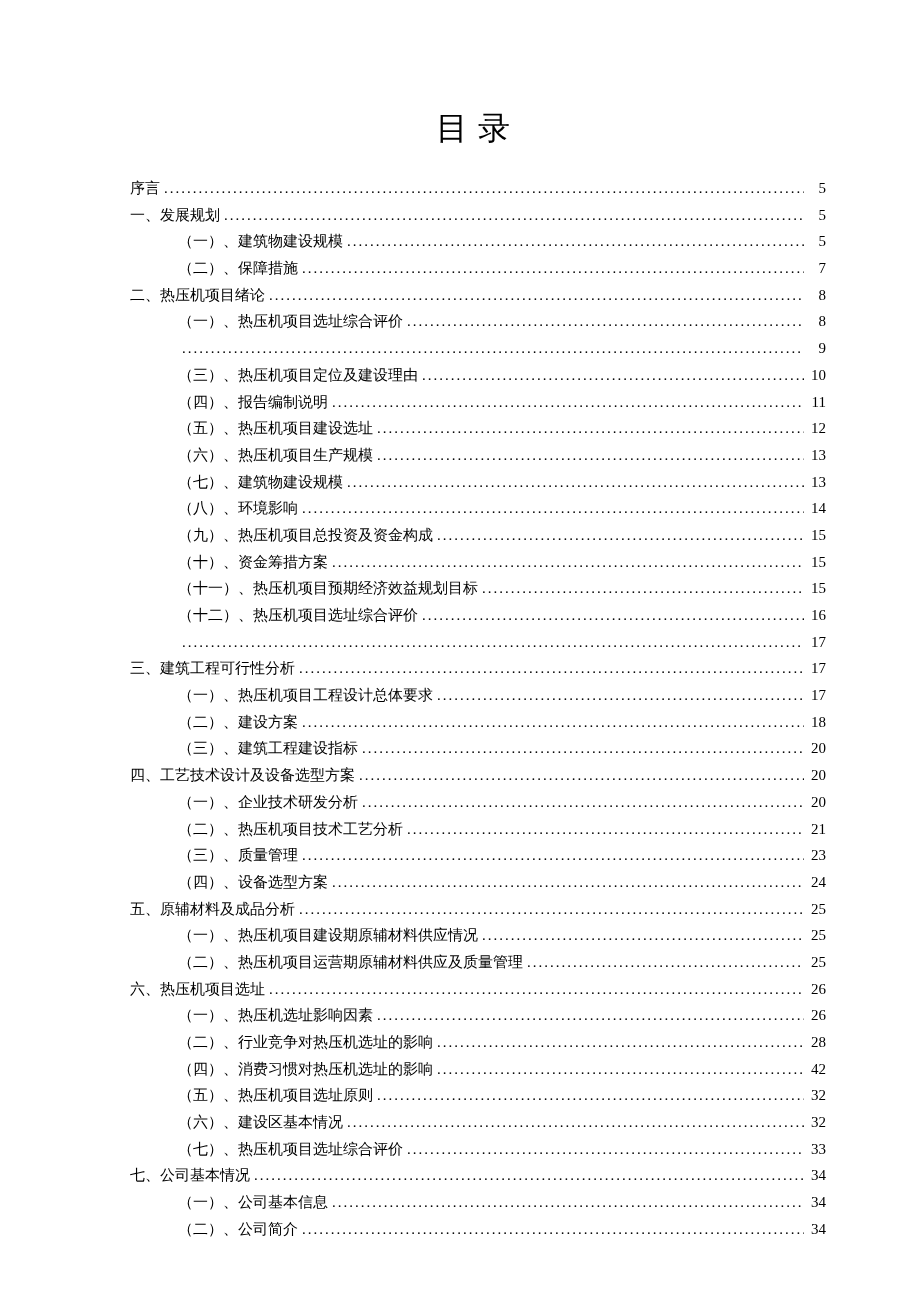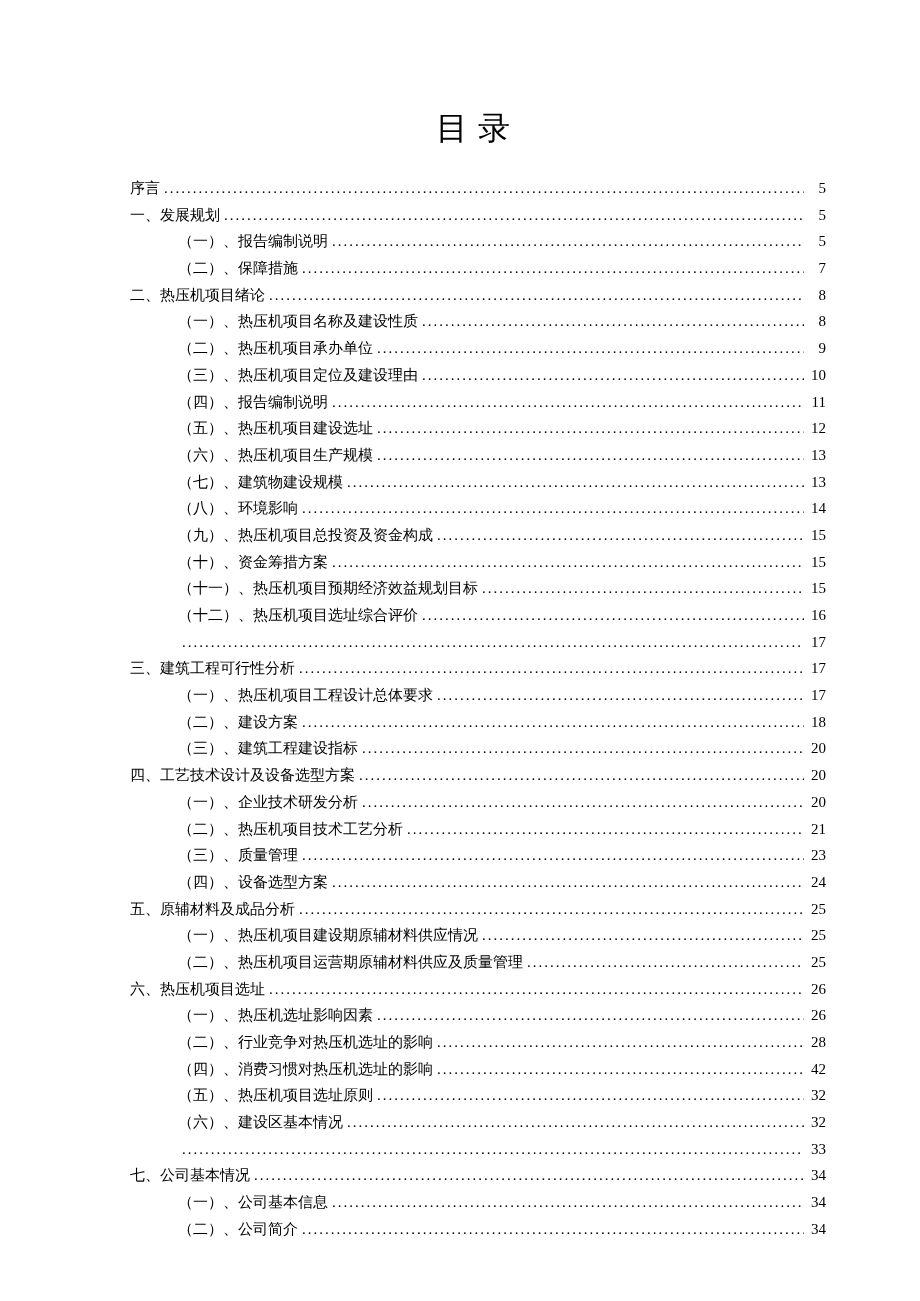--- a/index.html
+++ b/index.html
@@ -65,41 +65,40 @@
         <span class="toc-label">序言</span>
         <span class="toc-dots"></span>
         <span class="toc-page">5</span>
       </div>
       <div class="toc-line level-1">
         <span class="toc-label">一、发展规划</span>
         <span class="toc-dots"></span>
         <span class="toc-page">5</span>
       </div>
       <div class="toc-line level-2">
-        <span class="toc-label">（一）、报告编制说明</span>
+        <span class="toc-label">（一）、建筑物建设规模</span>
         <span class="toc-dots"></span>
         <span class="toc-page">5</span>
       </div>
       <div class="toc-line level-2">
         <span class="toc-label">（二）、保障措施</span>
         <span class="toc-dots"></span>
         <span class="toc-page">7</span>
       </div>
       <div class="toc-line level-1">
         <span class="toc-label">二、热压机项目绪论</span>
         <span class="toc-dots"></span>
         <span class="toc-page">8</span>
       </div>
       <div class="toc-line level-2">
-        <span class="toc-label">（一）、热压机项目名称及建设性质</span>
+        <span class="toc-label">（一）、热压机项目选址综合评价</span>
         <span class="toc-dots"></span>
         <span class="toc-page">8</span>
       </div>
       <div class="toc-line level-2">
-        <span class="toc-label">（二）、热压机项目承办单位</span>
         <span class="toc-dots"></span>
         <span class="toc-page">9</span>
       </div>
       <div class="toc-line level-2">
         <span class="toc-label">（三）、热压机项目定位及建设理由</span>
         <span class="toc-dots"></span>
         <span class="toc-page">10</span>
       </div>
       <div class="toc-line level-2">
         <span class="toc-label">（四）、报告编制说明</span>
@@ -234,20 +233,21 @@
         <span class="toc-label">（五）、热压机项目选址原则</span>
         <span class="toc-dots"></span>
         <span class="toc-page">32</span>
       </div>
       <div class="toc-line level-2">
         <span class="toc-label">（六）、建设区基本情况</span>
         <span class="toc-dots"></span>
         <span class="toc-page">32</span>
       </div>
       <div class="toc-line level-2">
+        <span class="toc-label">（七）、热压机项目选址综合评价</span>
         <span class="toc-dots"></span>
         <span class="toc-page">33</span>
       </div>
       <div class="toc-line level-1">
         <span class="toc-label">七、公司基本情况</span>
         <span class="toc-dots"></span>
         <span class="toc-page">34</span>
       </div>
       <div class="toc-line level-2">
         <span class="toc-label">（一）、公司基本信息</span>

